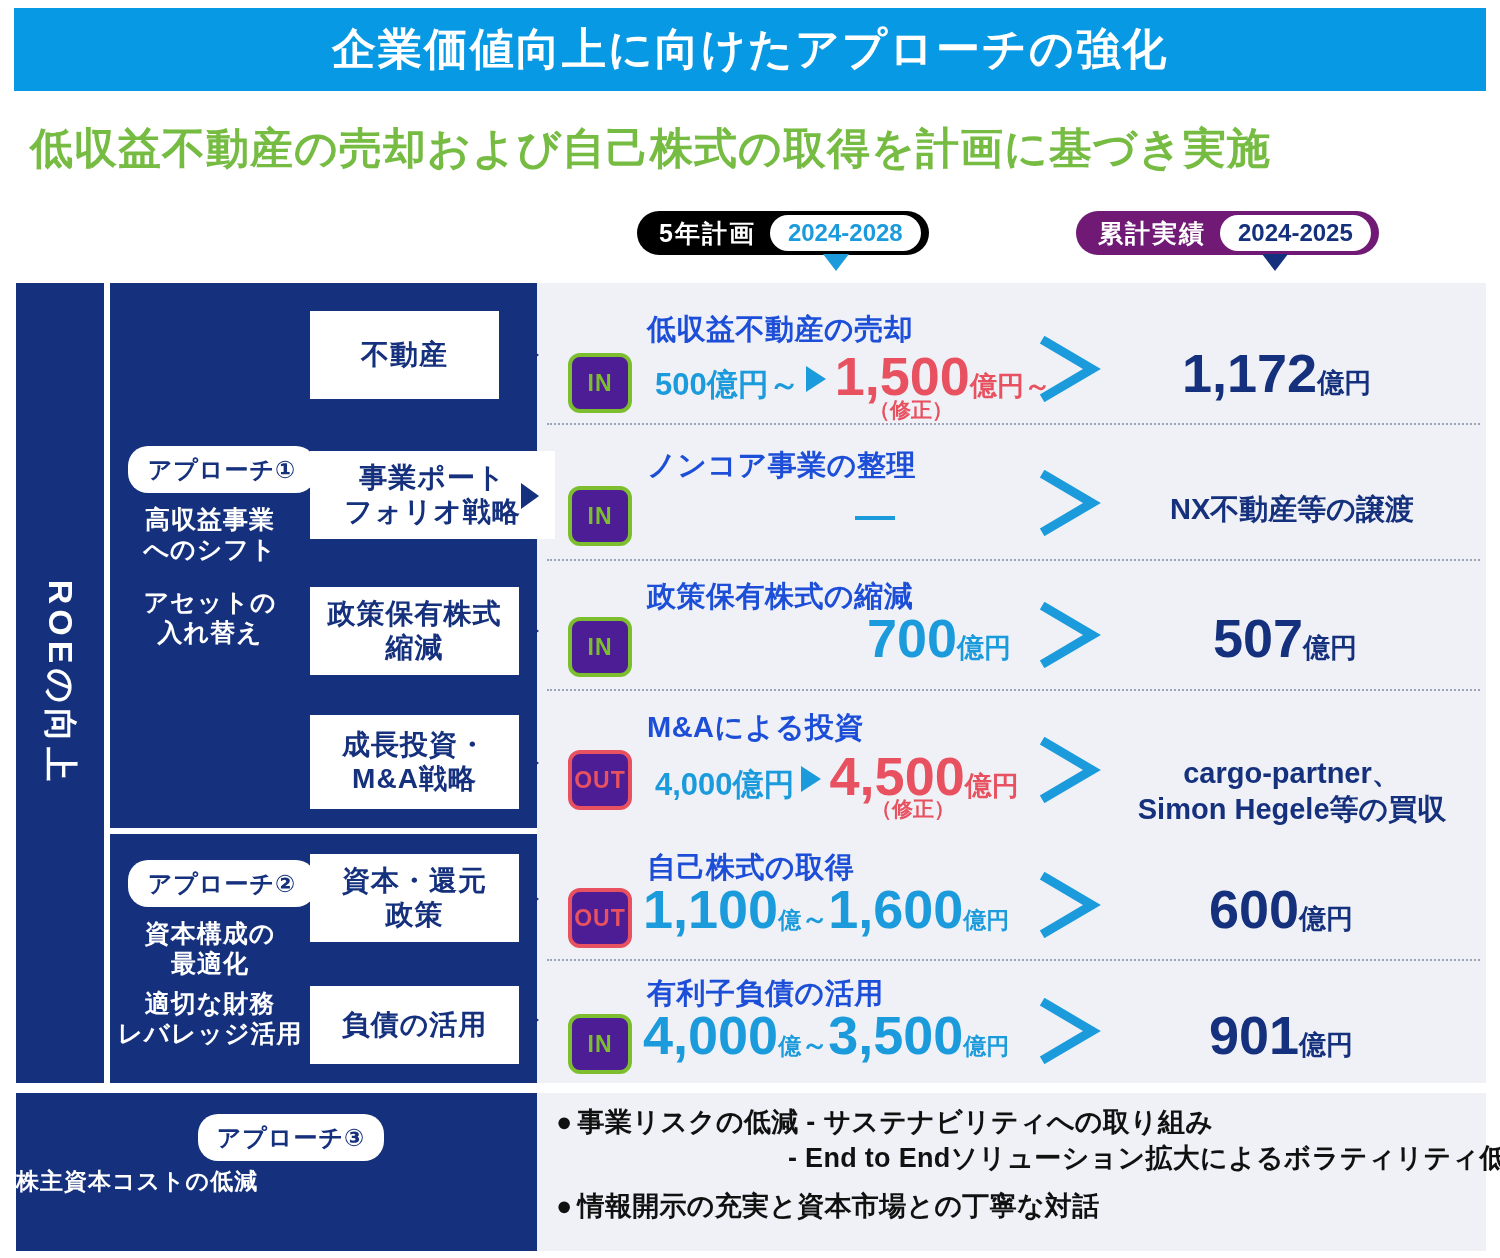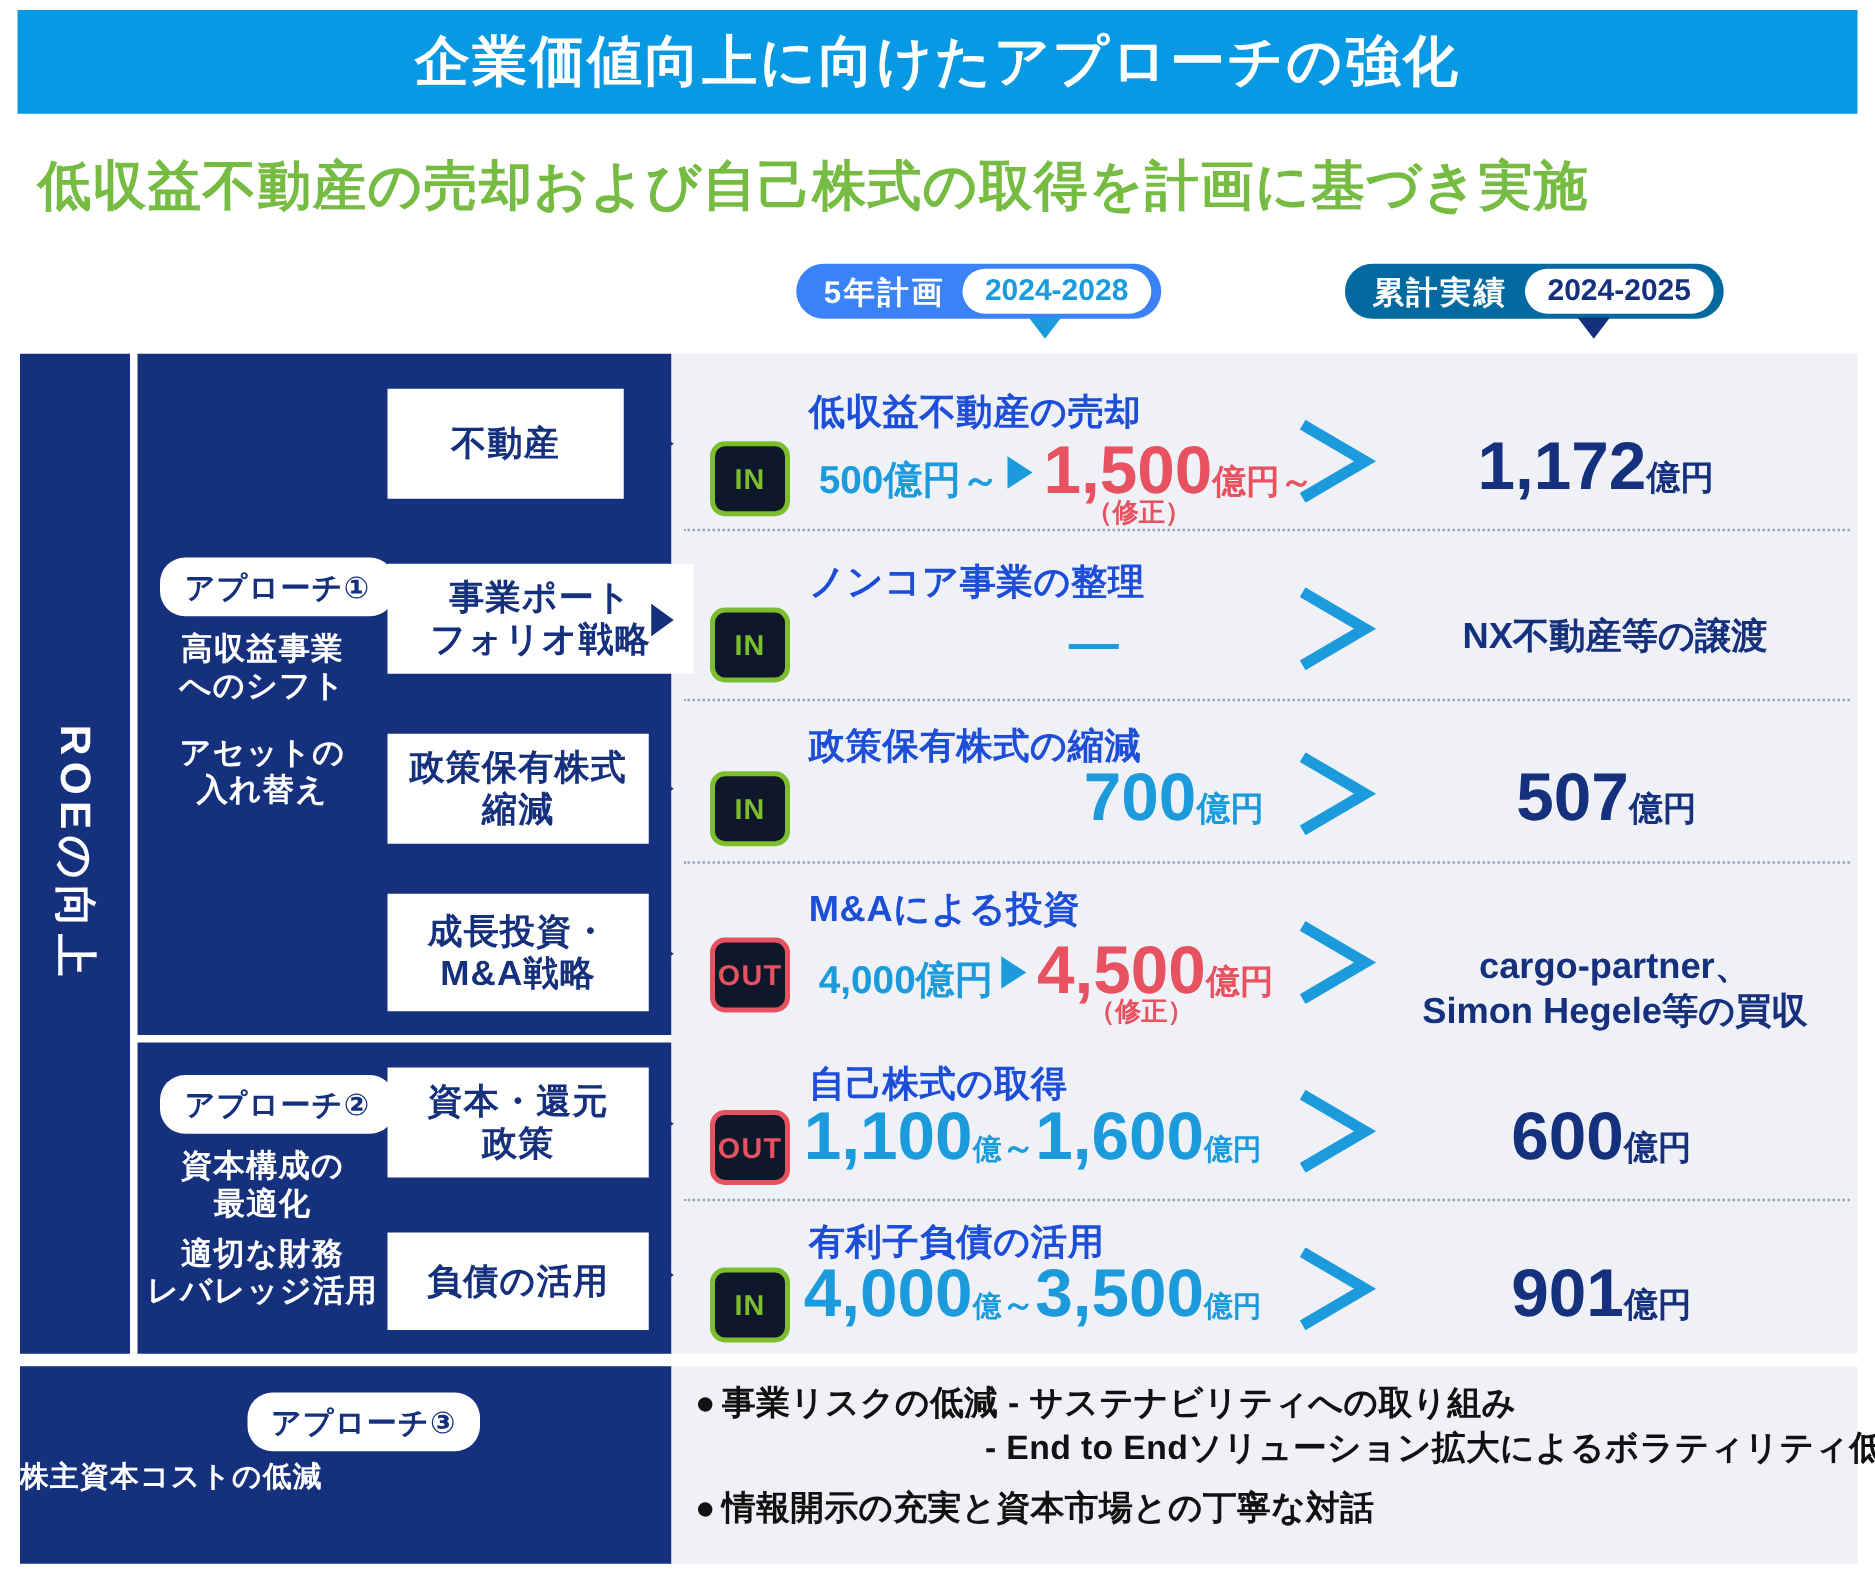--- a/index.html
+++ b/index.html
@@ -42,24 +42,24 @@
   }
   .badge .chip{
     background:#ffffff;border-radius:18px;height:36px;
     display:flex;align-items:center;justify-content:center;
     padding:0 18px;font-size:24px;font-weight:700;white-space:nowrap;
   }
   .badge .tail{
     position:absolute;bottom:-16px;width:0;height:0;
     border-left:13px solid transparent;border-right:13px solid transparent;
   }
-  #badge-plan{left:637px;top:211px;background:#3b82f6;}
+  #badge-plan{left:637px;top:211px;background:#000000;}
   #badge-plan .chip{color:#1B9BDC;}
   #badge-plan .tail{left:186px;border-top:17px solid #1B9BDC;}
-  #badge-actual{left:1076px;top:211px;background:#0369a1;align-items:center;}
+  #badge-actual{left:1076px;top:211px;background:#701a75;align-items:center;}
   #badge-actual .chip{color:#15307C;}
   #badge-actual .tail{left:186px;border-top:17px solid #15307C;}
 
   
   .panel-bg{
     position:absolute;left:537px;top:283px;width:949px;height:800px;
     background:#EFF1F6;
   }
   .panel-bg-bottom{
     position:absolute;left:537px;top:1093px;width:949px;height:158px;
@@ -114,21 +114,21 @@
   }
 
   
   .row{position:absolute;left:537px;width:949px;}
   .row .sep{
     position:absolute;left:10px;right:6px;top:0;height:0;
     border-top:2px dotted #9aa3b8;
   }
   .io{
     position:absolute;width:56px;height:52px;border-radius:12px;
-    background:#0f172a;border:4px solid #7DBE2E;
+    background:#4c1d95;border:4px solid #7DBE2E;
     display:flex;align-items:center;justify-content:center;
     font-size:23px;font-weight:700;color:#7DBE2E;letter-spacing:1px;
   }
   .io.out{border-color:#E8515F;color:#E8515F;}
   .row-head{
     position:absolute;color:#1d4ed8;font-size:29px;font-weight:700;
     white-space:nowrap;letter-spacing:0.5px;
   }
   .plan-val{
     position:absolute;display:flex;align-items:baseline;

